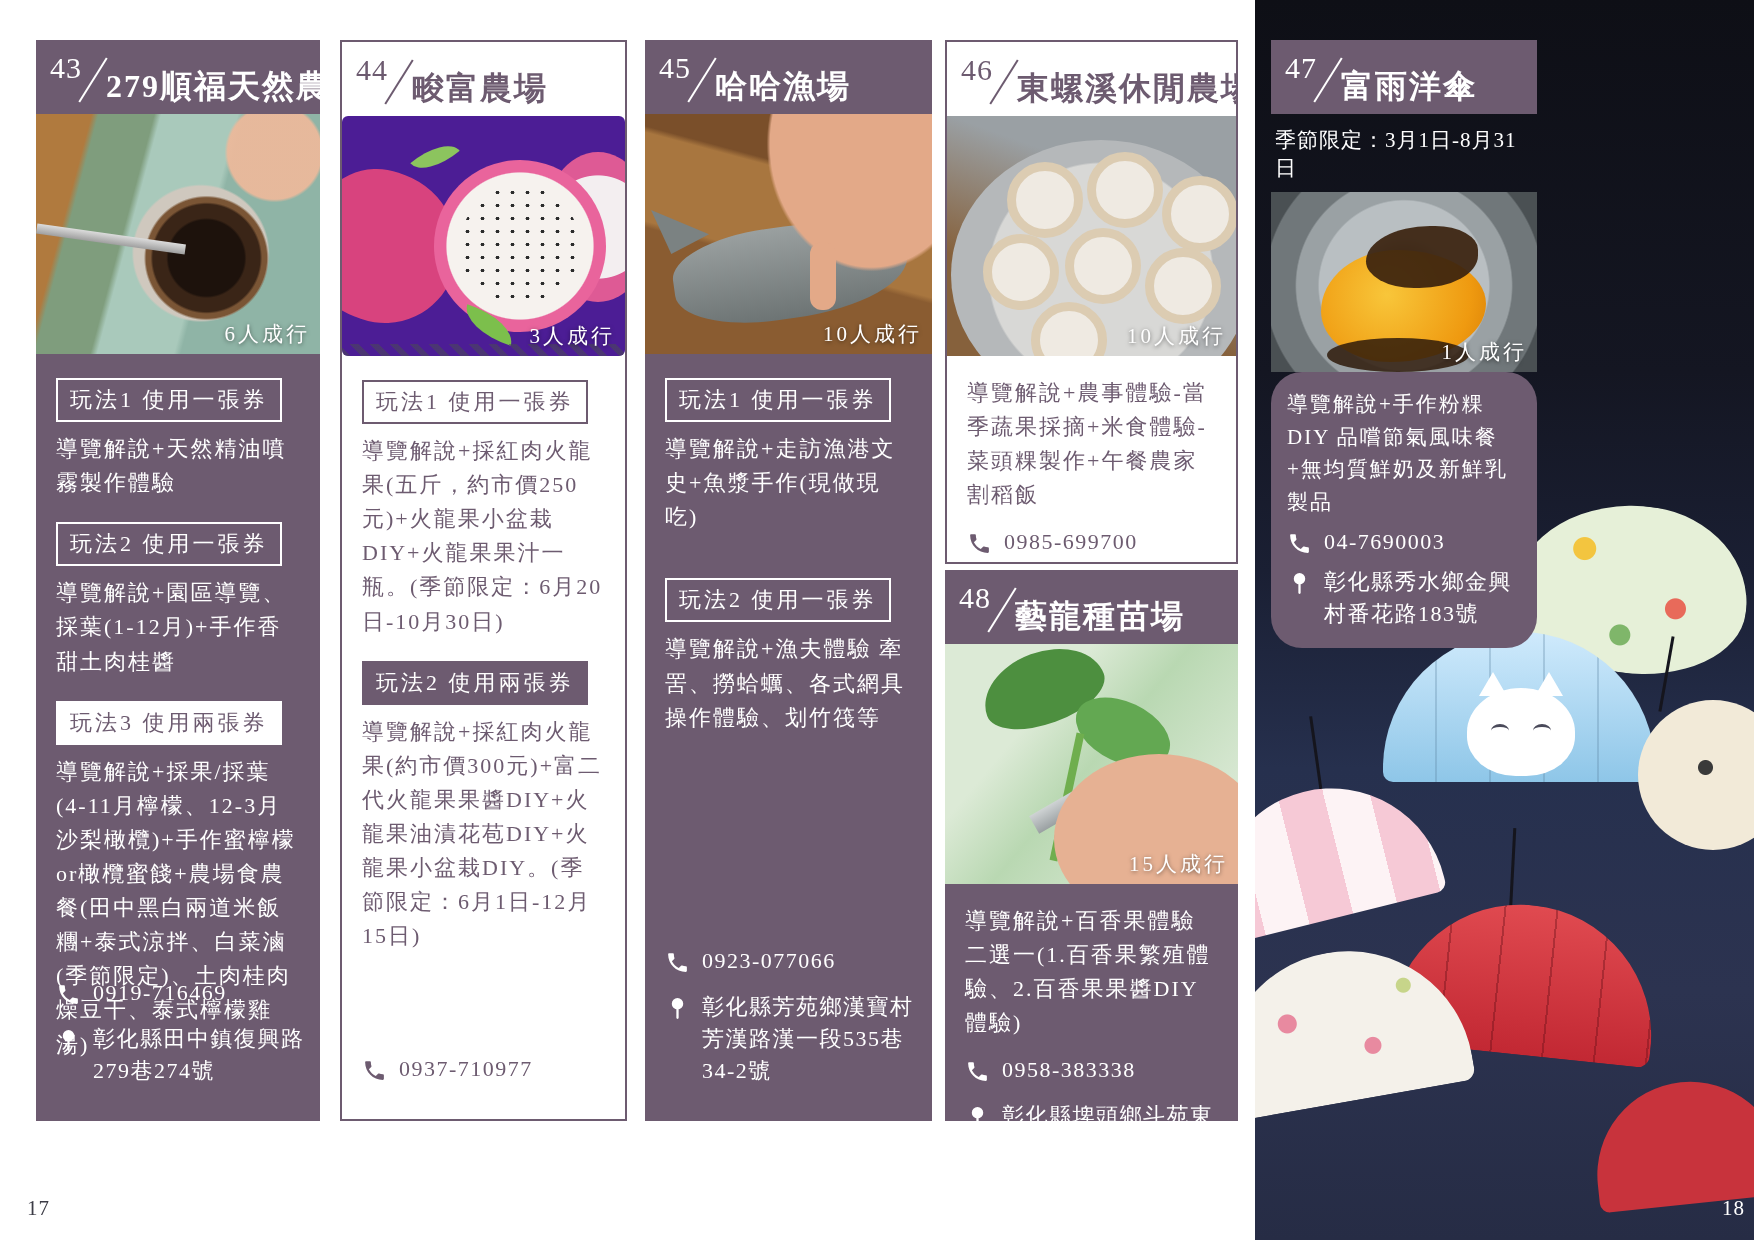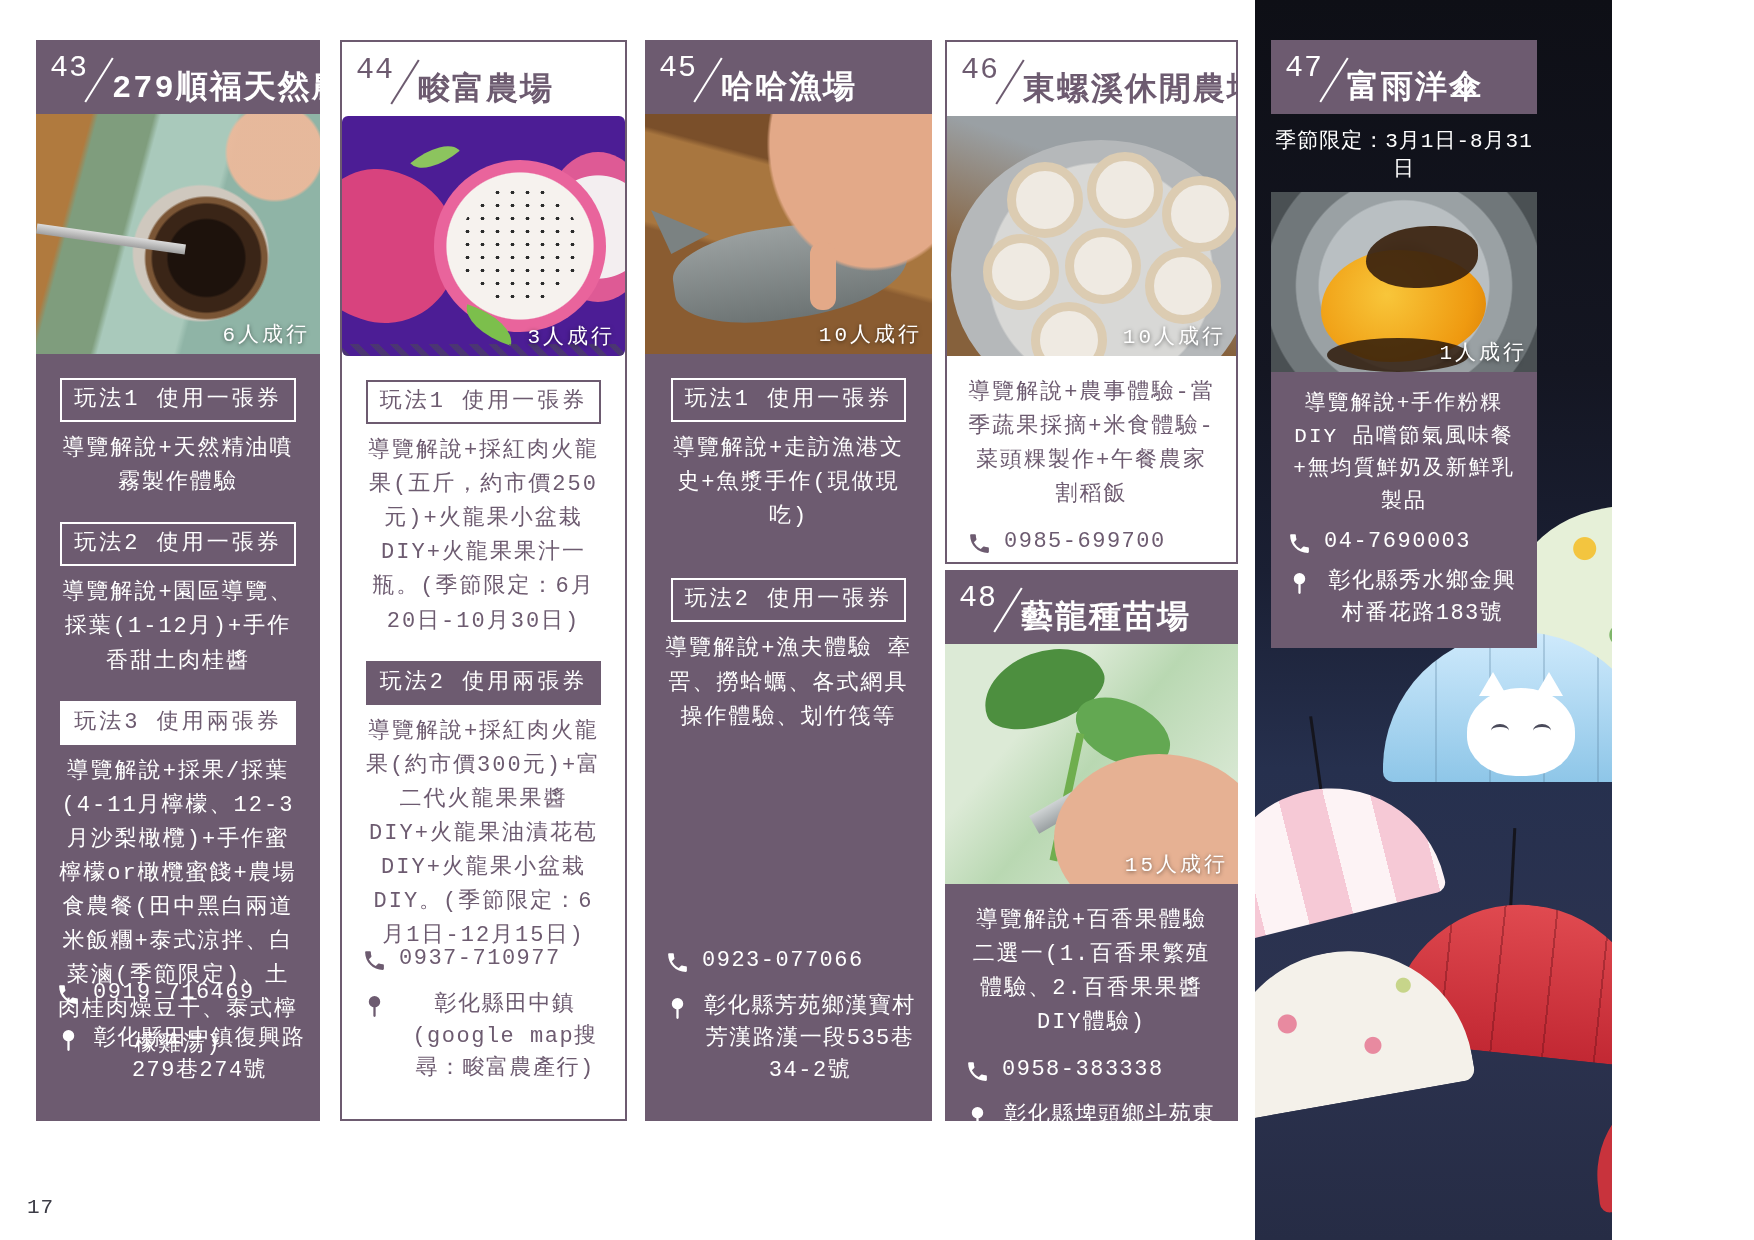--- a/index.html
+++ b/index.html
@@ -1,17 +1,17 @@
 <!DOCTYPE html>
 <html><head>
 <meta charset="utf-8">
 <style>
   html,body{margin:0;padding:0;background:#ffffff;}
-  .page{position:relative;width:1612px;height:1240px;background:#fff;overflow:hidden;
-        font-family:Liberation Mono, monospace;text-align:center;}
+  .page{position:relative;width:1754px;height:1240px;background:#fff;overflow:hidden;
+        font-family:Liberation Serif, serif;}
 
   
   .card{position:absolute;box-sizing:border-box;overflow:hidden;}
   .purple{background:#6d5b70;color:#fff;}
   .whitecard{background:#fff;color:#6d5b70;border:2px solid #6d5b70;}
 
   .card-head{display:flex;align-items:center;height:74px;padding:6px 14px 0;box-sizing:border-box;}
   .head-num{font-size:30px;letter-spacing:1px;transform:translateY(-12px);}
   .head-slash{width:2px;height:52px;background:currentColor;transform:rotate(32deg);margin:0 12px 0 10px;flex:none;}
   .head-name{font-size:32px;font-weight:700;letter-spacing:2px;transform:translateY(7px);white-space:nowrap;}
@@ -34,21 +34,21 @@
   .icon{flex:none;width:25px;height:25px;margin-top:5px;}
 
   #card43{left:36px;top:40px;width:284px;height:1081px;}
   #card44{left:340px;top:40px;width:287px;height:1081px;}
   #card45{left:645px;top:40px;width:287px;height:1081px;}
   #card46{left:945px;top:40px;width:293px;height:524px;}
   #card48{left:945px;top:570px;width:293px;height:551px;}
   #card47{left:1271px;top:40px;width:266px;background:transparent;color:#fff;}
   #card47 .card-head{background:#6d5b70;color:#fff;}
   .season-line{font-size:21px;letter-spacing:1px;color:#fff;padding:12px 4px 10px;}
-  #card47 .panel{background:#6d5b70;color:#fff;}
+  #card47 .panel{background:#6d5b70;color:#fff;border-radius:31px;}
   #card47 .body{padding:16px 16px 18px;font-size:21px;}
 
   
   #photo43{background:
     radial-gradient(circle at 84% 16%, rgba(235,185,155,.95) 0 15%, rgba(235,185,155,0) 16%),
     radial-gradient(circle at 60% 60%, #1d120c 0 17%, #3a2517 18% 24%, #7a5535 25% 27%, rgba(0,0,0,0) 28%),
     radial-gradient(circle at 58% 58%, #cfc8be 0 31%, rgba(207,200,190,0) 32%),
     linear-gradient(105deg,#b07a3e 0 16%,#7f9d7d 18% 34%,#a9c9bb 36% 58%,#8fb4a6 60% 100%);}
   .spoon{position:absolute;left:0;top:120px;width:150px;height:10px;
          background:linear-gradient(#dcdcdc,#9f9f9f);transform:rotate(8deg);}
@@ -230,27 +230,20 @@
       <div class="play-box fill-purple">玩法2 使用兩張券</div>
       <p class="play-desc">導覽解說+採紅肉火龍果(約市價300元)+富二代火龍果果醬DIY+火龍果油漬花苞DIY+火龍果小盆栽DIY。(季節限定：6月1日-12月15日)</p>
     </div>
     <div class="contact abs">
       <div class="contact-row">
         <svg class="icon" viewBox="0 0 24 24">
             <path fill="currentColor" d="M6.62 10.79c1.44 2.83 3.76 5.14 6.59 6.59l2.2-2.2c.27-.27.67-.36 1.02-.24 1.12.37 2.33.57 3.57.57.55 0 1 .45 1 1V20c0 .55-.45 1-1 1-9.39 0-17-7.61-17-17 0-.55.45-1 1-1h3.5c.55 0 1 .45 1 1 0 1.25.2 2.45.57 3.57.11.35.03.74-.25 1.02l-2.2 2.2z"></path>
           </svg>
         <span>0937-710977</span>
       </div>
-      <div class="contact-row">
-        <svg class="icon" viewBox="0 0 24 24">
-            <circle cx="12" cy="7.5" r="5.5" fill="currentColor"></circle>
-            <rect x="10.9" y="12" width="2.2" height="10" rx="1.1" fill="currentColor"></rect>
-          </svg>
-        <span>彰化縣田中鎮(google map搜尋：畯富農產行)</span>
-      </div>
     </div>
   </section>
 
   <section class="card purple" id="card45">
     <header class="card-head">
       <span class="head-num">45</span>
       <span class="head-slash"></span>
       <span class="head-name">哈哈漁場</span>
     </header>
     <div class="photo" id="photo45">

